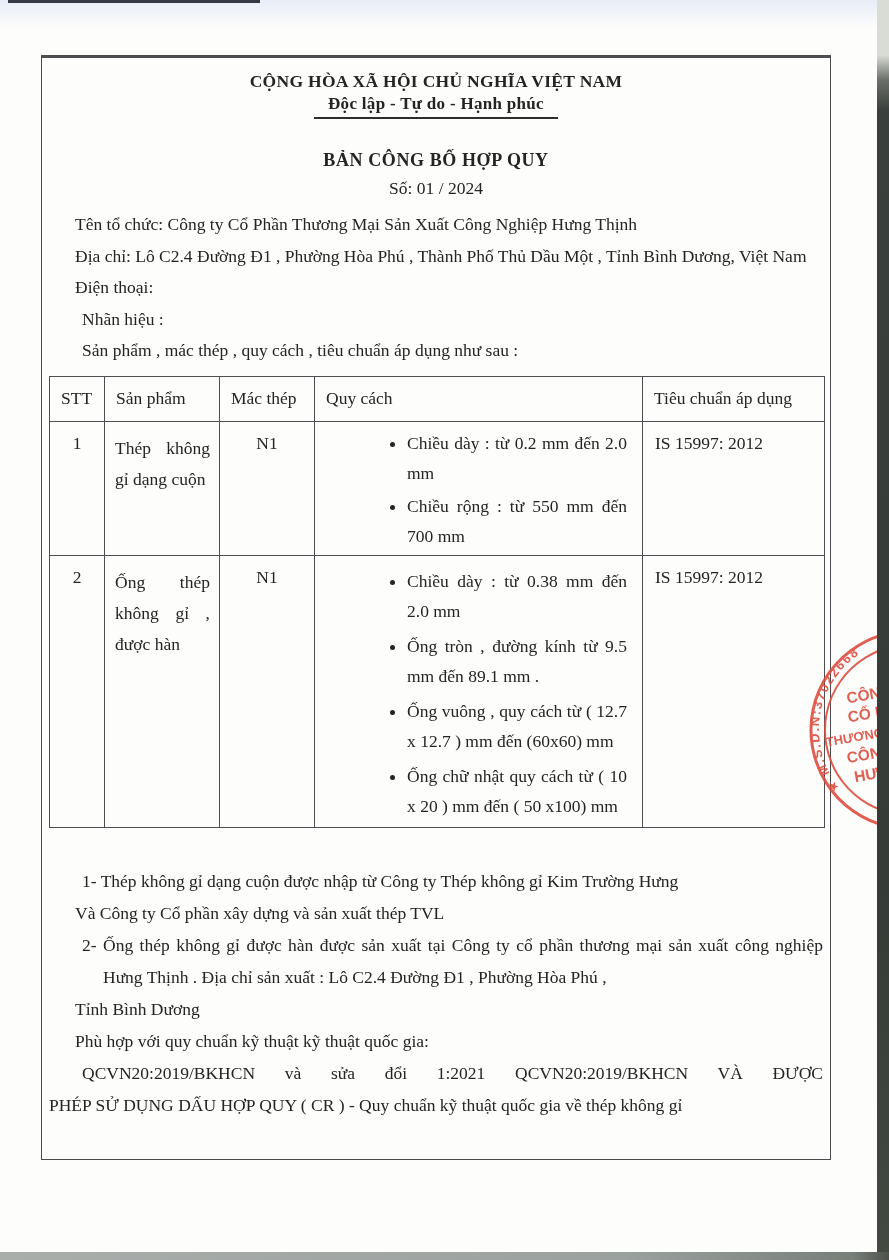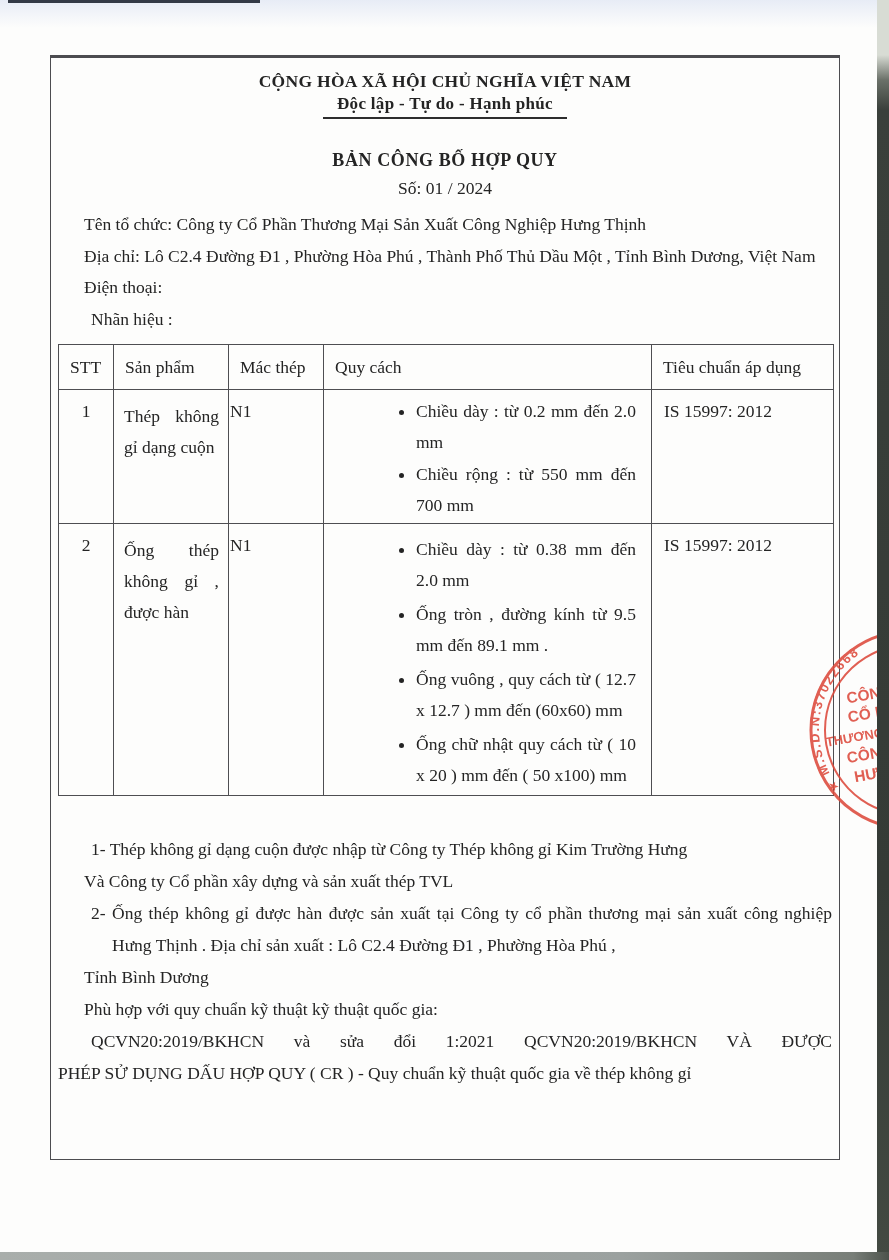--- a/index.html
+++ b/index.html
@@ -19,21 +19,21 @@
   .scan-right {
     position:absolute; right:0; top:0; width:12px; height:100%;
     background:linear-gradient(to bottom,#d8dcd4 0px,#d8dcd4 55px,#6b7169 80px,#3a403b 110px,#353b36 70%,#434a42 100%);
   }
   .scan-bottom {
     position:absolute; left:0; bottom:0; width:100%; height:8px;
     background:linear-gradient(to right,#a9aeab 0%,#9ba19f 70%,#787e78 96%,#4c524b 100%);
   }
   
   .page-frame {
-    position:absolute; left:50px; top:55px; width:790px; height:1105px;
+    position:absolute; left:41px; top:55px; width:790px; height:1105px;
     border:1px solid #4c4c50; border-top-width:3px; box-sizing:border-box;
   }
   .center-wrap { width:100%; text-align:center; }
   .nat-title { margin-top:13px; font-size:17.5px; font-weight:bold; letter-spacing:0.3px; }
   .motto-row { margin-top:2px; }
   .motto { display:inline-block; font-size:17px; font-weight:bold; letter-spacing:0.3px;
            border-bottom:2px solid #2d2d2d; padding:0 14px 3px 14px; }
   .doc-title { margin-top:31px; font-size:18px; font-weight:bold; letter-spacing:0.6px; }
   .doc-no { margin-top:7px; font-size:17.5px; }
 
@@ -51,21 +51,21 @@
   table.spec th, table.spec td { border:1px solid #4e4e52; box-sizing:border-box; }
   table.spec th { font-weight:normal; height:45px; text-align:left; padding:0 6px 0 11px; }
   th.c-stt, td.c-stt { width:55px; text-align:center; }
   th.c-sp,  td.c-sp  { width:115px; }
   th.c-mt,  td.c-mt  { width:95px; }
   th.c-qc,  td.c-qc  { width:328px; }
   th.c-tc,  td.c-tc  { width:182px; }
   td { vertical-align:top; }
   td.c-stt { padding-top:11px; }
   td.c-sp  { padding:11px 9px 0 10px; text-align:justify; line-height:31px; }
-  td.c-mt  { padding-top:11px; text-align:left; }
+  td.c-mt  { padding-top:11px; text-align:center; }
   td.c-tc  { padding:11px 6px 16px 12px; }
   tr.r1 { height:92px; } tr.r2 { height:235px; }
   ul.specs { margin:5px 0 0 0; padding:0 14px 0 91px; }
   ul.specs li { list-style:disc outside; line-height:30.5px; margin-bottom:2px; text-align:justify; }
   tr.r2 ul.specs { margin-top:9px; }
   tr.r2 ul.specs li { margin-bottom:4px; }
 
   
   .notes { margin:37px 0 0 33px; width:748px; font-size:17.5px; line-height:32px; }
   .n-indent1 { padding-left:7px; }
@@ -92,20 +92,21 @@
         <span class="motto">Độc lập - Tự do - Hạnh phúc</span>
       </div>
       <div class="doc-title">BẢN CÔNG BỐ HỢP QUY</div>
       <div class="doc-no">Số: 01 / 2024</div>
     </div>
 
     <div class="para first">Tên tổ chức: Công ty Cổ Phần Thương Mại Sản Xuất Công Nghiệp Hưng Thịnh</div>
     <div class="para just">Địa chỉ: Lô C2.4 Đường Đ1 , Phường Hòa Phú , Thành Phố Thủ Dầu Một , Tỉnh Bình Dương, Việt Nam</div>
     <div class="para">Điện thoại:</div>
     <div class="para indent">Nhãn hiệu :</div>
+    <div class="para indent">Sản phẩm , mác thép , quy cách , tiêu chuẩn áp dụng như sau :</div>
 
     <table class="spec">
       <tbody>
           <tr>
         <th class="c-stt">STT</th>
         <th class="c-sp">Sản phẩm</th>
         <th class="c-mt">Mác thép</th>
         <th class="c-qc">Quy cách</th>
         <th class="c-tc">Tiêu chuẩn áp dụng</th>
       </tr>

